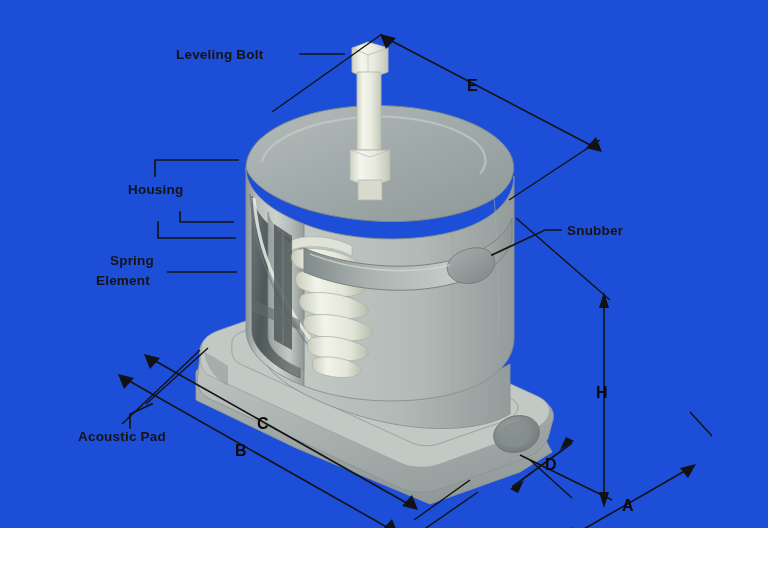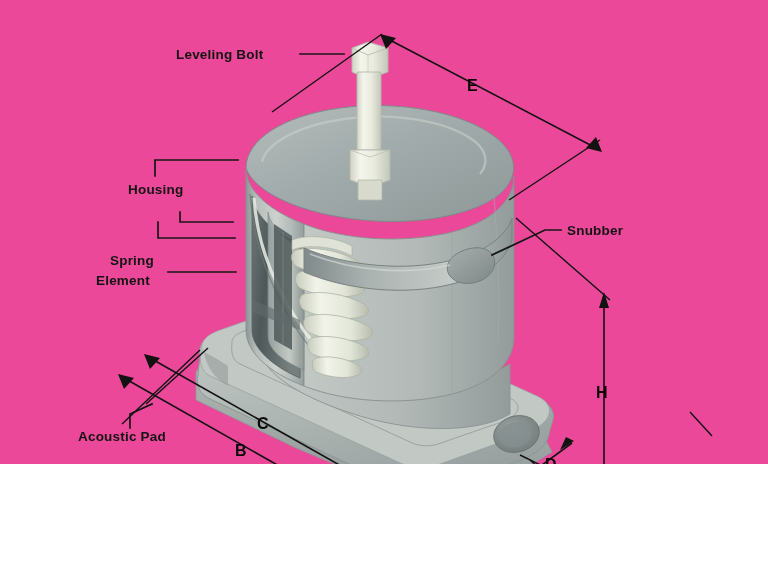--- a/index.html
+++ b/index.html
@@ -6,22 +6,22 @@
     margin: 0;
     padding: 0;
     background: #ffffff;
   }
   body {
     font-family: "Liberation Sans", sans-serif;
   }
   #stage {
     position: relative;
     width: 768px;
-    height: 464px;
-    background: #ec4899;
+    height: 528px;
+    background: #1d4ed8;
     overflow: hidden;
   }
   #stage svg {
     position: absolute;
     left: 0;
     top: 0;
   }
   .callout-label {
     font-family: "Liberation Sans", sans-serif;
     font-size: 13.5px;

